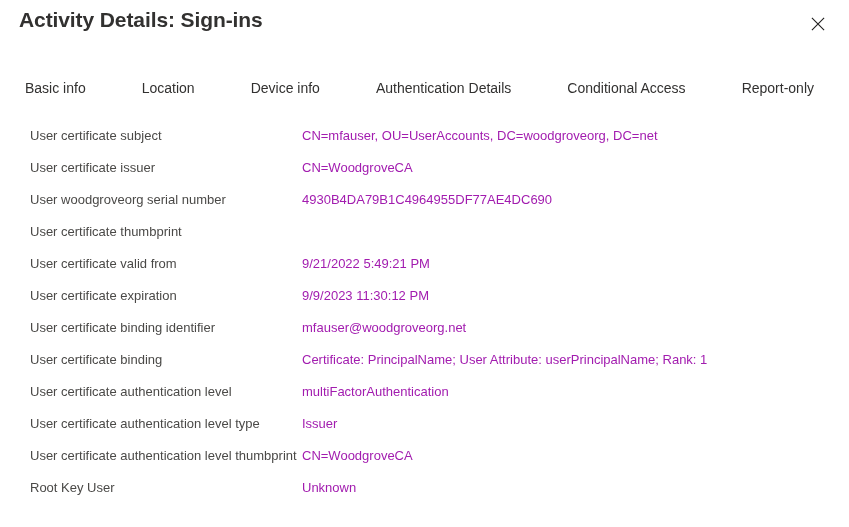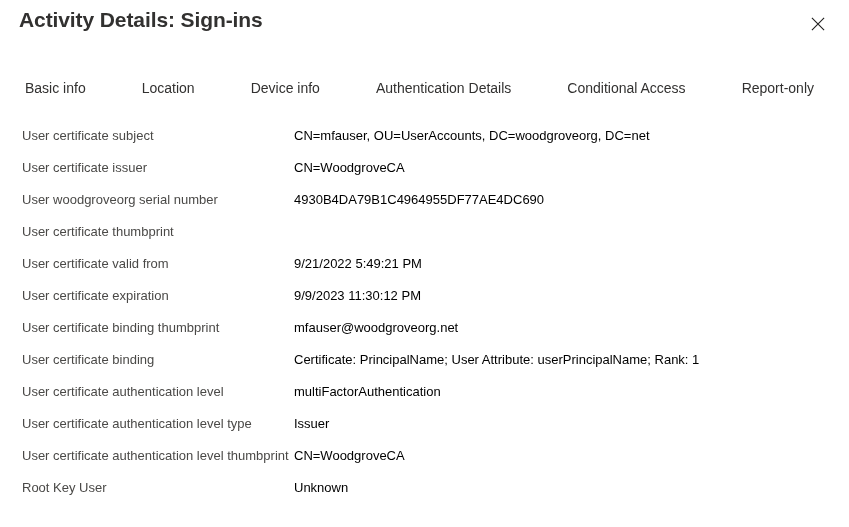--- a/index.html
+++ b/index.html
@@ -103,36 +103,36 @@
     position: absolute;
     left: 0;
     top: 120px;
     width: 849px;
   }
   .detail-row {
     position: relative;
     height: 32px;
     display: flex;
     align-items: center;
-    padding-left: 22px;
+    padding-left: 30px;
     box-sizing: border-box;
   }
   .detail-label {
     width: 272px;
     flex: 0 0 272px;
     font-size: 13px;
     color: #4a4947;
     line-height: 18px;
     white-space: nowrap;
     overflow: hidden;
   }
   .detail-value {
     flex: 1 1 auto;
     font-size: 13px;
-    color: #000000;
+    color: #a21caf;
     line-height: 18px;
     white-space: nowrap;
     overflow: hidden;
   }
 </style>
 </head>
 <body>
 
 <div id="panel">
 
@@ -183,21 +183,21 @@
       <div class="detail-label">User certificate valid from</div>
       <div class="detail-value">9/21/2022 5:49:21 PM</div>
     </div>
 
     <div class="detail-row">
       <div class="detail-label">User certificate expiration</div>
       <div class="detail-value">9/9/2023 11:30:12 PM</div>
     </div>
 
     <div class="detail-row">
-      <div class="detail-label">User certificate binding thumbprint</div>
+      <div class="detail-label">User certificate binding identifier</div>
       <div class="detail-value">mfauser@woodgroveorg.net</div>
     </div>
 
     <div class="detail-row">
       <div class="detail-label">User certificate binding</div>
       <div class="detail-value">Certificate: PrincipalName; User Attribute: userPrincipalName; Rank: 1</div>
     </div>
 
     <div class="detail-row">
       <div class="detail-label">User certificate authentication level</div>

